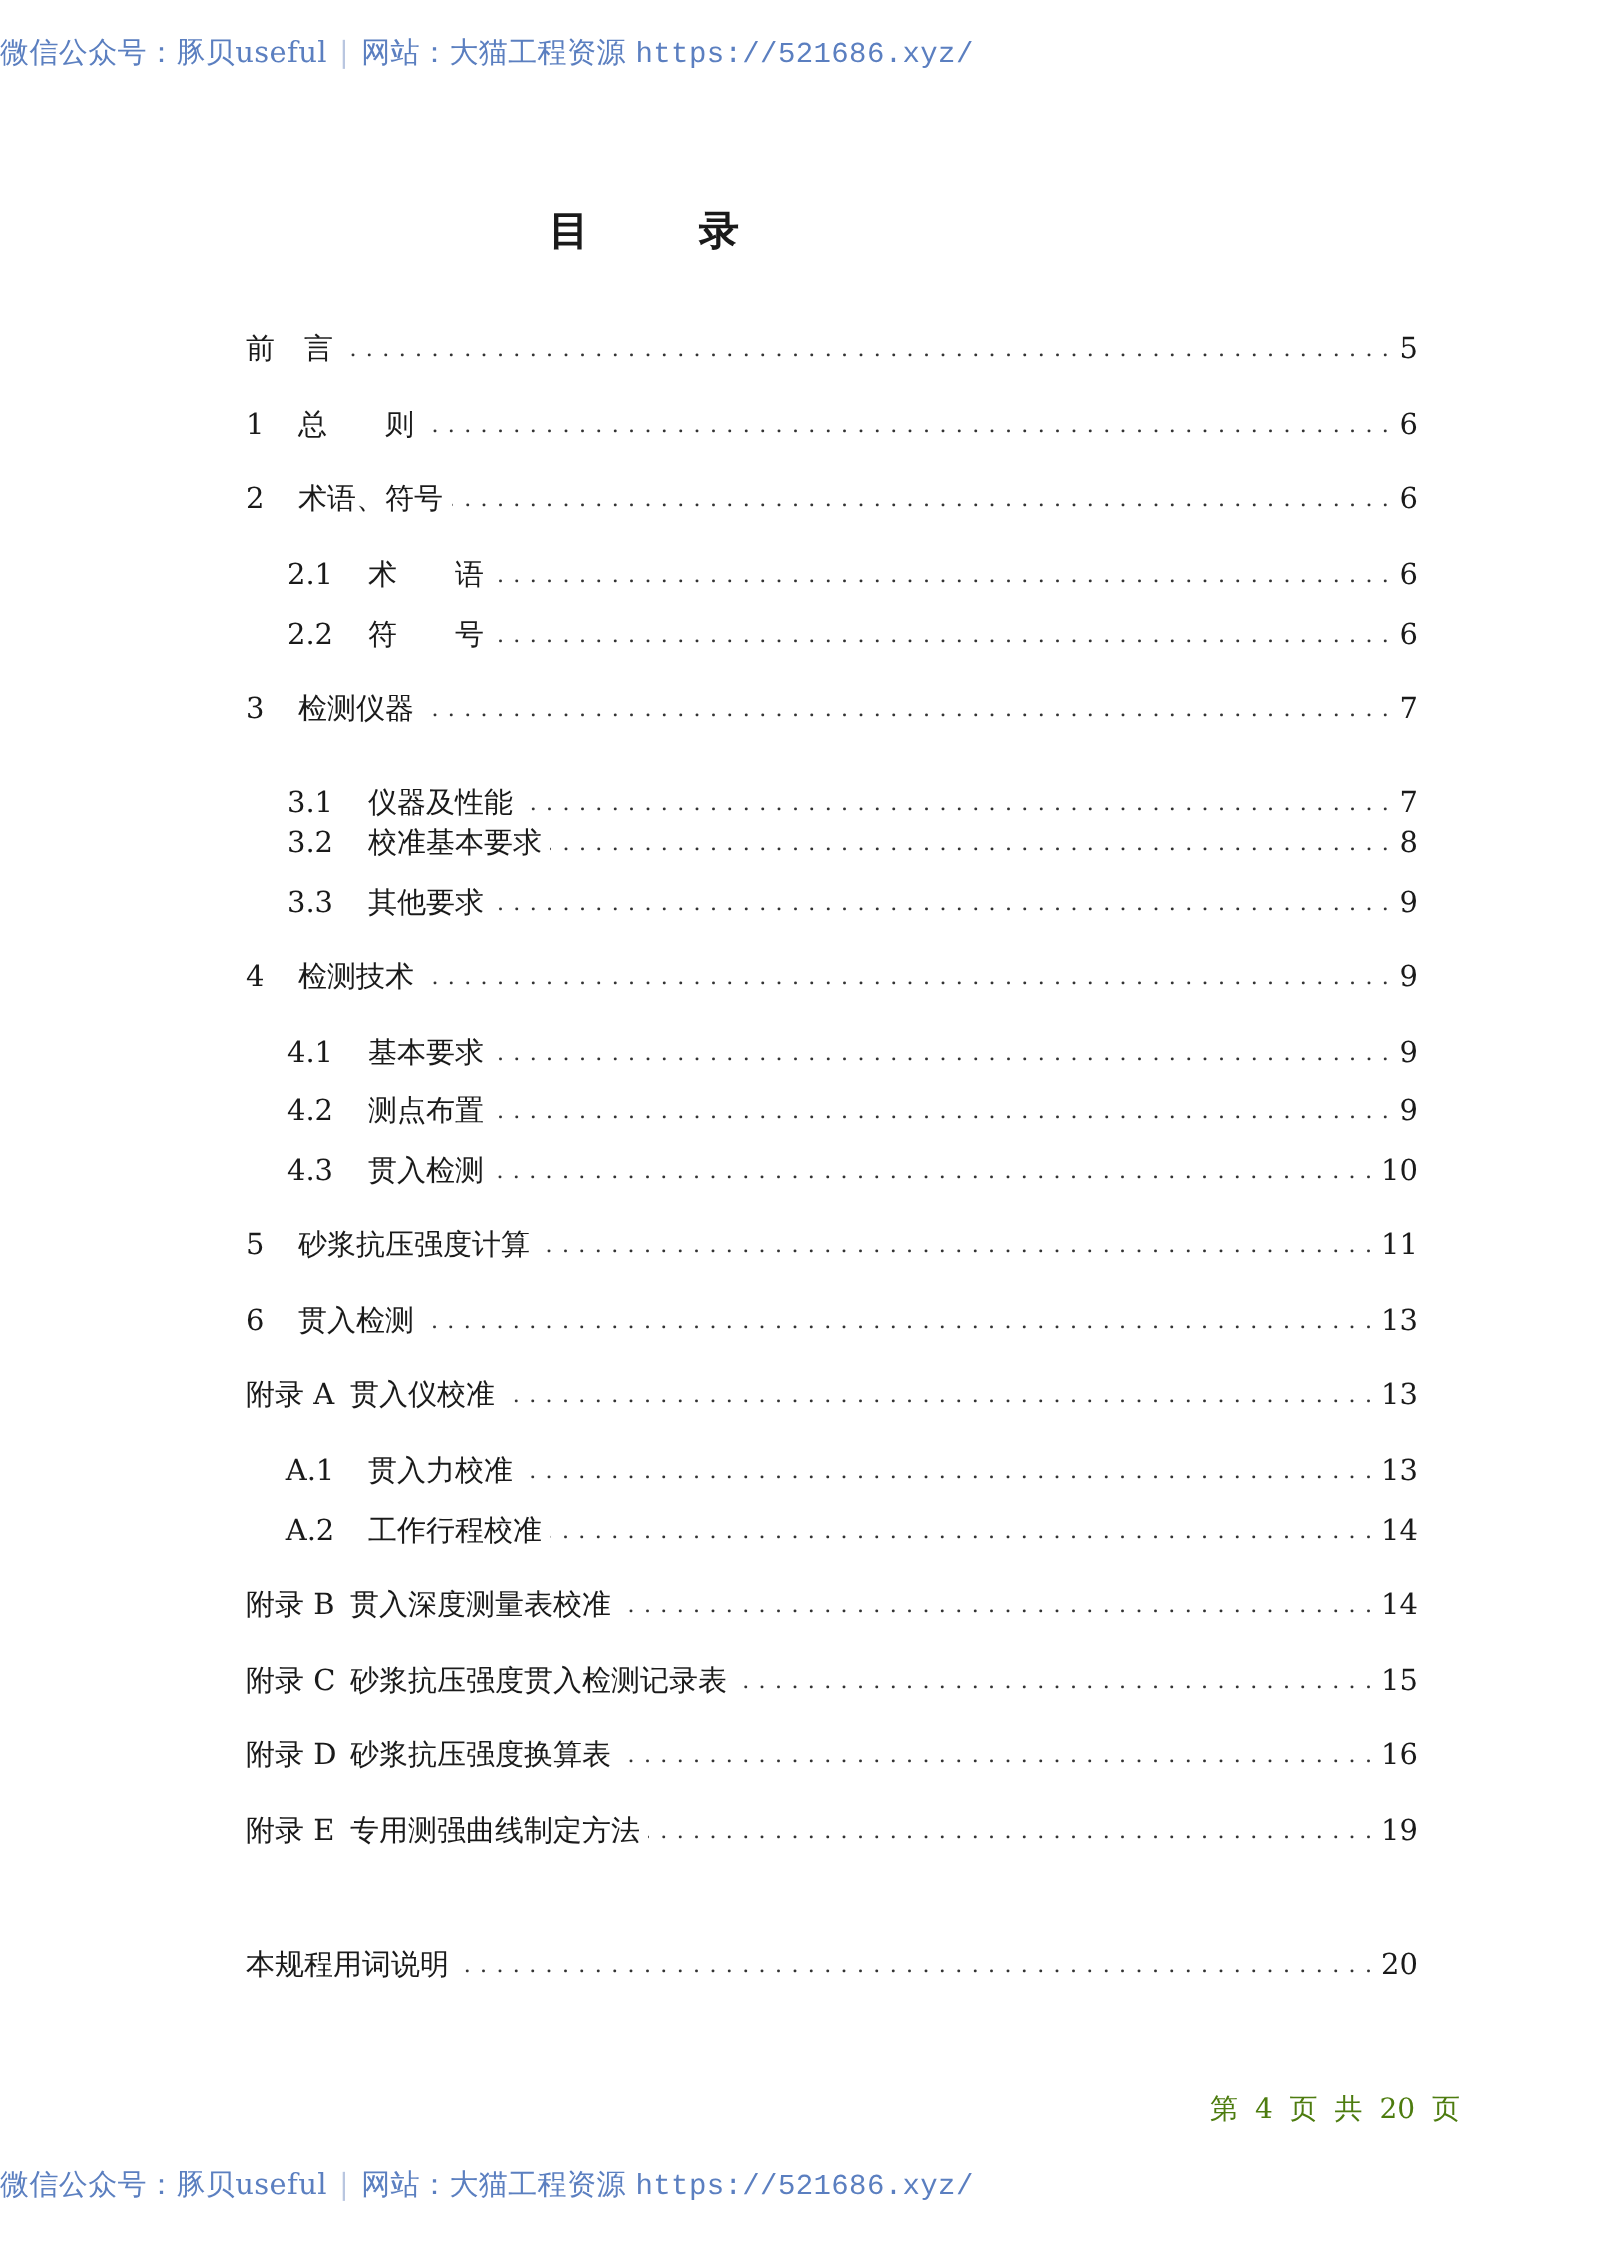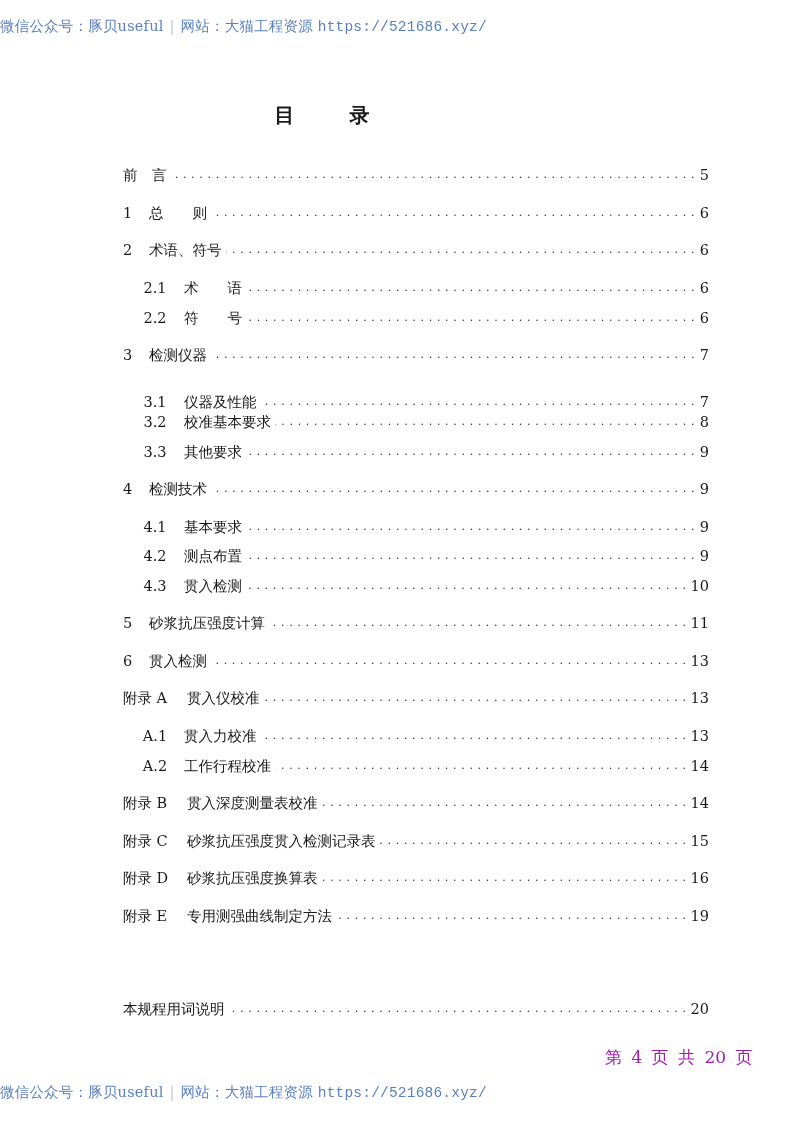--- a/index.html
+++ b/index.html
@@ -72,21 +72,21 @@
     .toc-row.sub {
       left: 140px;
       width: 569px;
     }
     .toc-row .num {
       flex: 0 0 auto;
       display: inline-block;
     }
     .toc-row.level1 .num { min-width: 18px; margin-right: 8px; }
     .toc-row.sub .num { min-width: 30px; margin-right: 14px; text-align: center; }
-    .toc-row.appx .num { min-width: 48px; margin-right: 16px; }
+    .toc-row.appx .num { min-width: 48px; margin-right: 4px; }
     .toc-row .label {
       flex: 0 0 auto;
     }
     .toc-row .leader {
       flex: 1 1 auto;
       overflow: hidden;
       margin: 0 4px 0 4px;
       height: 22px;
       position: relative;
     }
@@ -103,22 +103,22 @@
     .toc-row .page {
       flex: 0 0 auto;
       text-align: right;
       min-width: 10px;
     }
 
     .footer-page {
       position: absolute;
       top: 1046px;
       left: 605px;
-      font-size: 17px;
-      color: #a21caf;
+      font-size: 14px;
+      color: #4d7c0f;
       word-spacing: 4px;
       white-space: nowrap;
     }
   </style>
 </head>
 <body>
 
 <div class="watermark wm-top">
   <span>微信公众号：豚贝useful</span><span class="sep">|</span><span>网站：大猫工程资源</span>
   <span class="url">https://521686.xyz/</span>
@@ -251,21 +251,21 @@
       <span class="label">砂浆抗压强度换算表</span>
       <span class="leader"></span>
       <span class="page">16</span>
     </div>
     <div class="toc-row level1 appx" style="top: 905px;">
       <span class="num">附录 E</span>
       <span class="label">专用测强曲线制定方法</span>
       <span class="leader"></span>
       <span class="page">19</span>
     </div>
-    <div class="toc-row level1" style="top: 998px;">
+    <div class="toc-row level1" style="top: 972px;">
       <span class="label">本规程用词说明</span>
       <span class="leader"></span>
       <span class="page">20</span>
     </div>
   </div>
 
 <div class="footer-page">第 4 页 共 20 页</div>
 
 <div class="watermark wm-bottom">
   <span>微信公众号：豚贝useful</span><span class="sep">|</span><span>网站：大猫工程资源</span>

